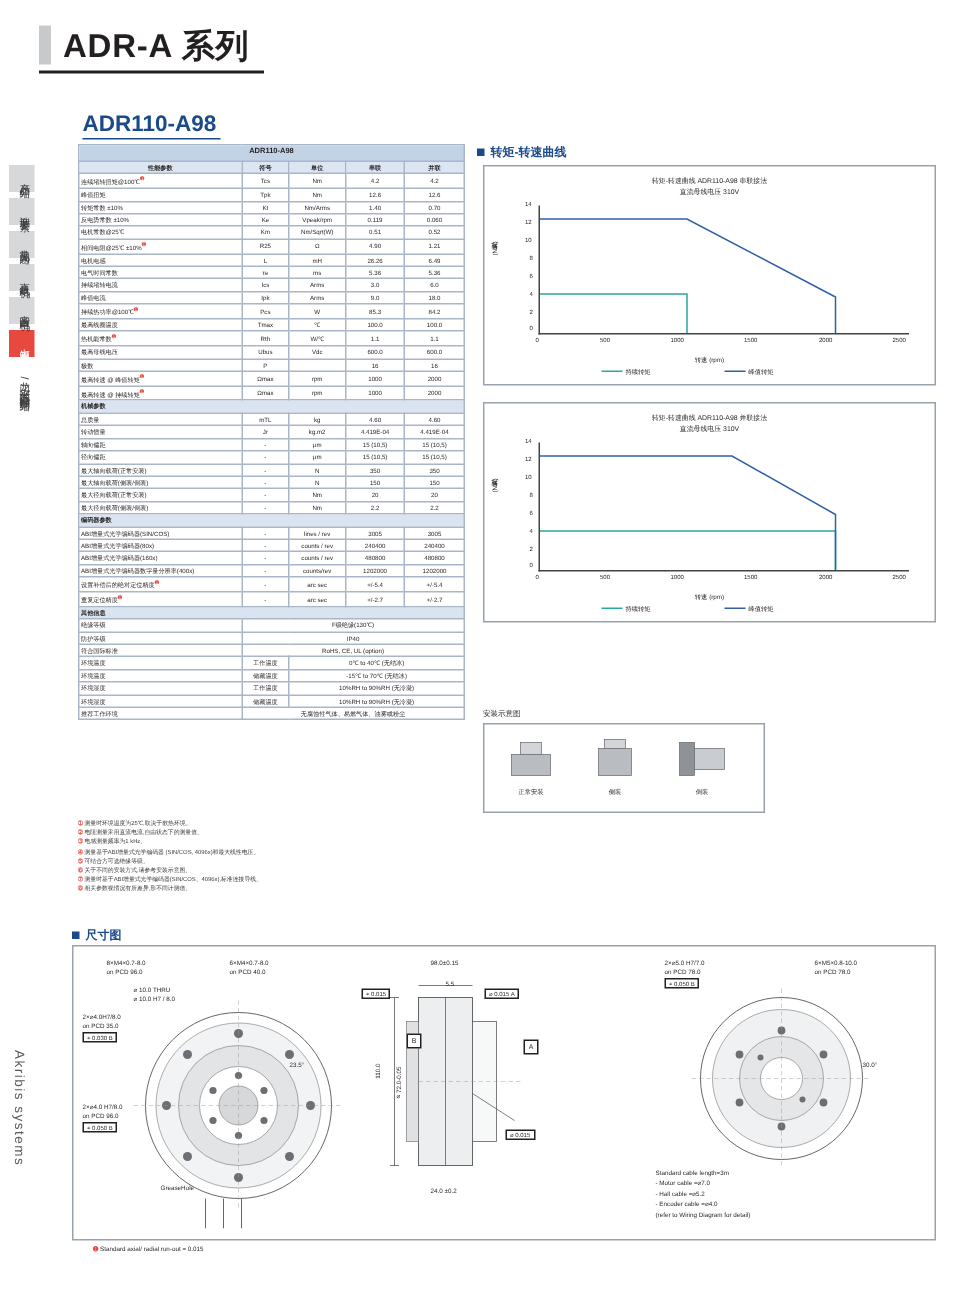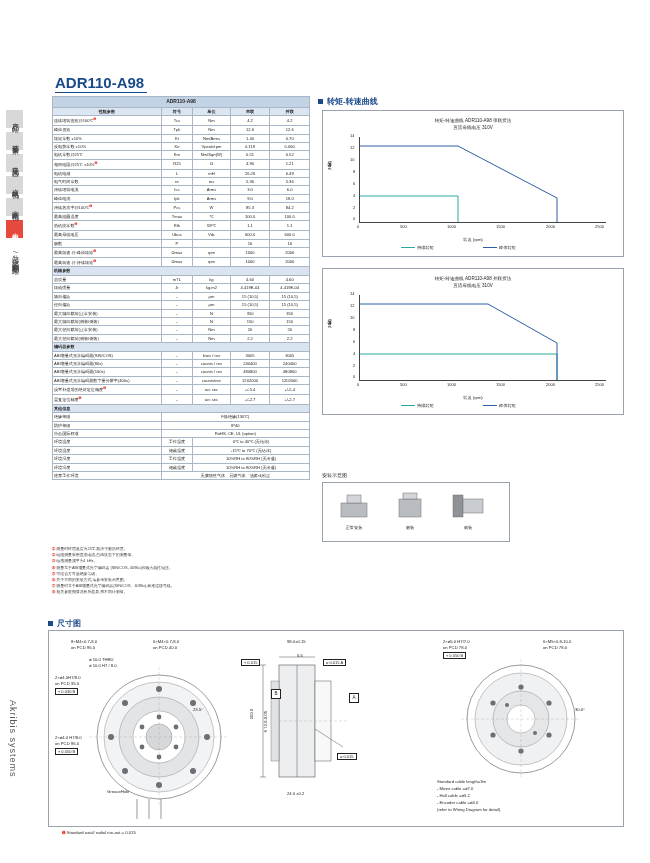--- a/index.html
+++ b/index.html
@@ -77,20 +77,25 @@
   .gdt{position:absolute;font-size:4px;border:.4px solid #231f20;padding:0 2px;background:#fff;white-space:nowrap;}
   .datum{position:absolute;font-size:4.6px;border:.5px solid #231f20;width:8px;height:8px;line-height:8px;text-align:center;background:#fff;}
 
   .footnote-dim{position:absolute;left:62px;top:830px;font-size:4.2px;color:#231f20;}
 </style>
 </head>
 <body>
 
 <div class="page">
 
+  <div class="hdr">
+    <div class="hdr-bar"></div>
+    <div class="hdr-title">ADR-A 系列</div>
+    <div class="hdr-rule"></div>
+  </div>
 
   <div class="tabs">
     <div class="tab">产品介绍</div>
     <div class="tab">选型要素</div>
     <div class="tab">常见问题</div>
     <div class="tab">直线电机</div>
     <div class="tab">音圈电机</div>
     <div class="tab active">力矩电机</div>
     <div class="tab plain">龙门/平台的运动控制介绍</div>
   </div>

